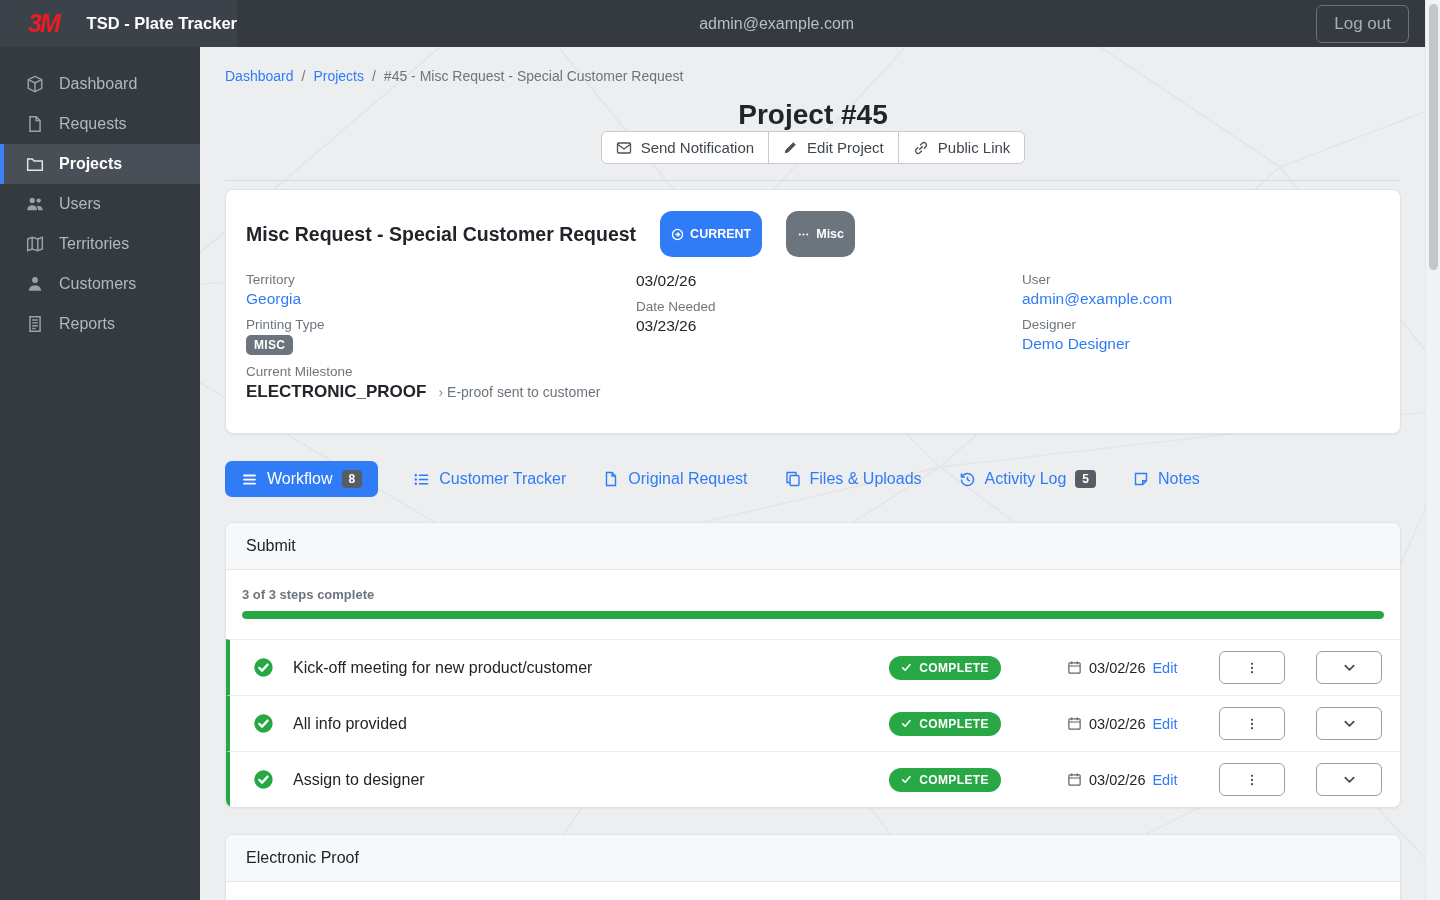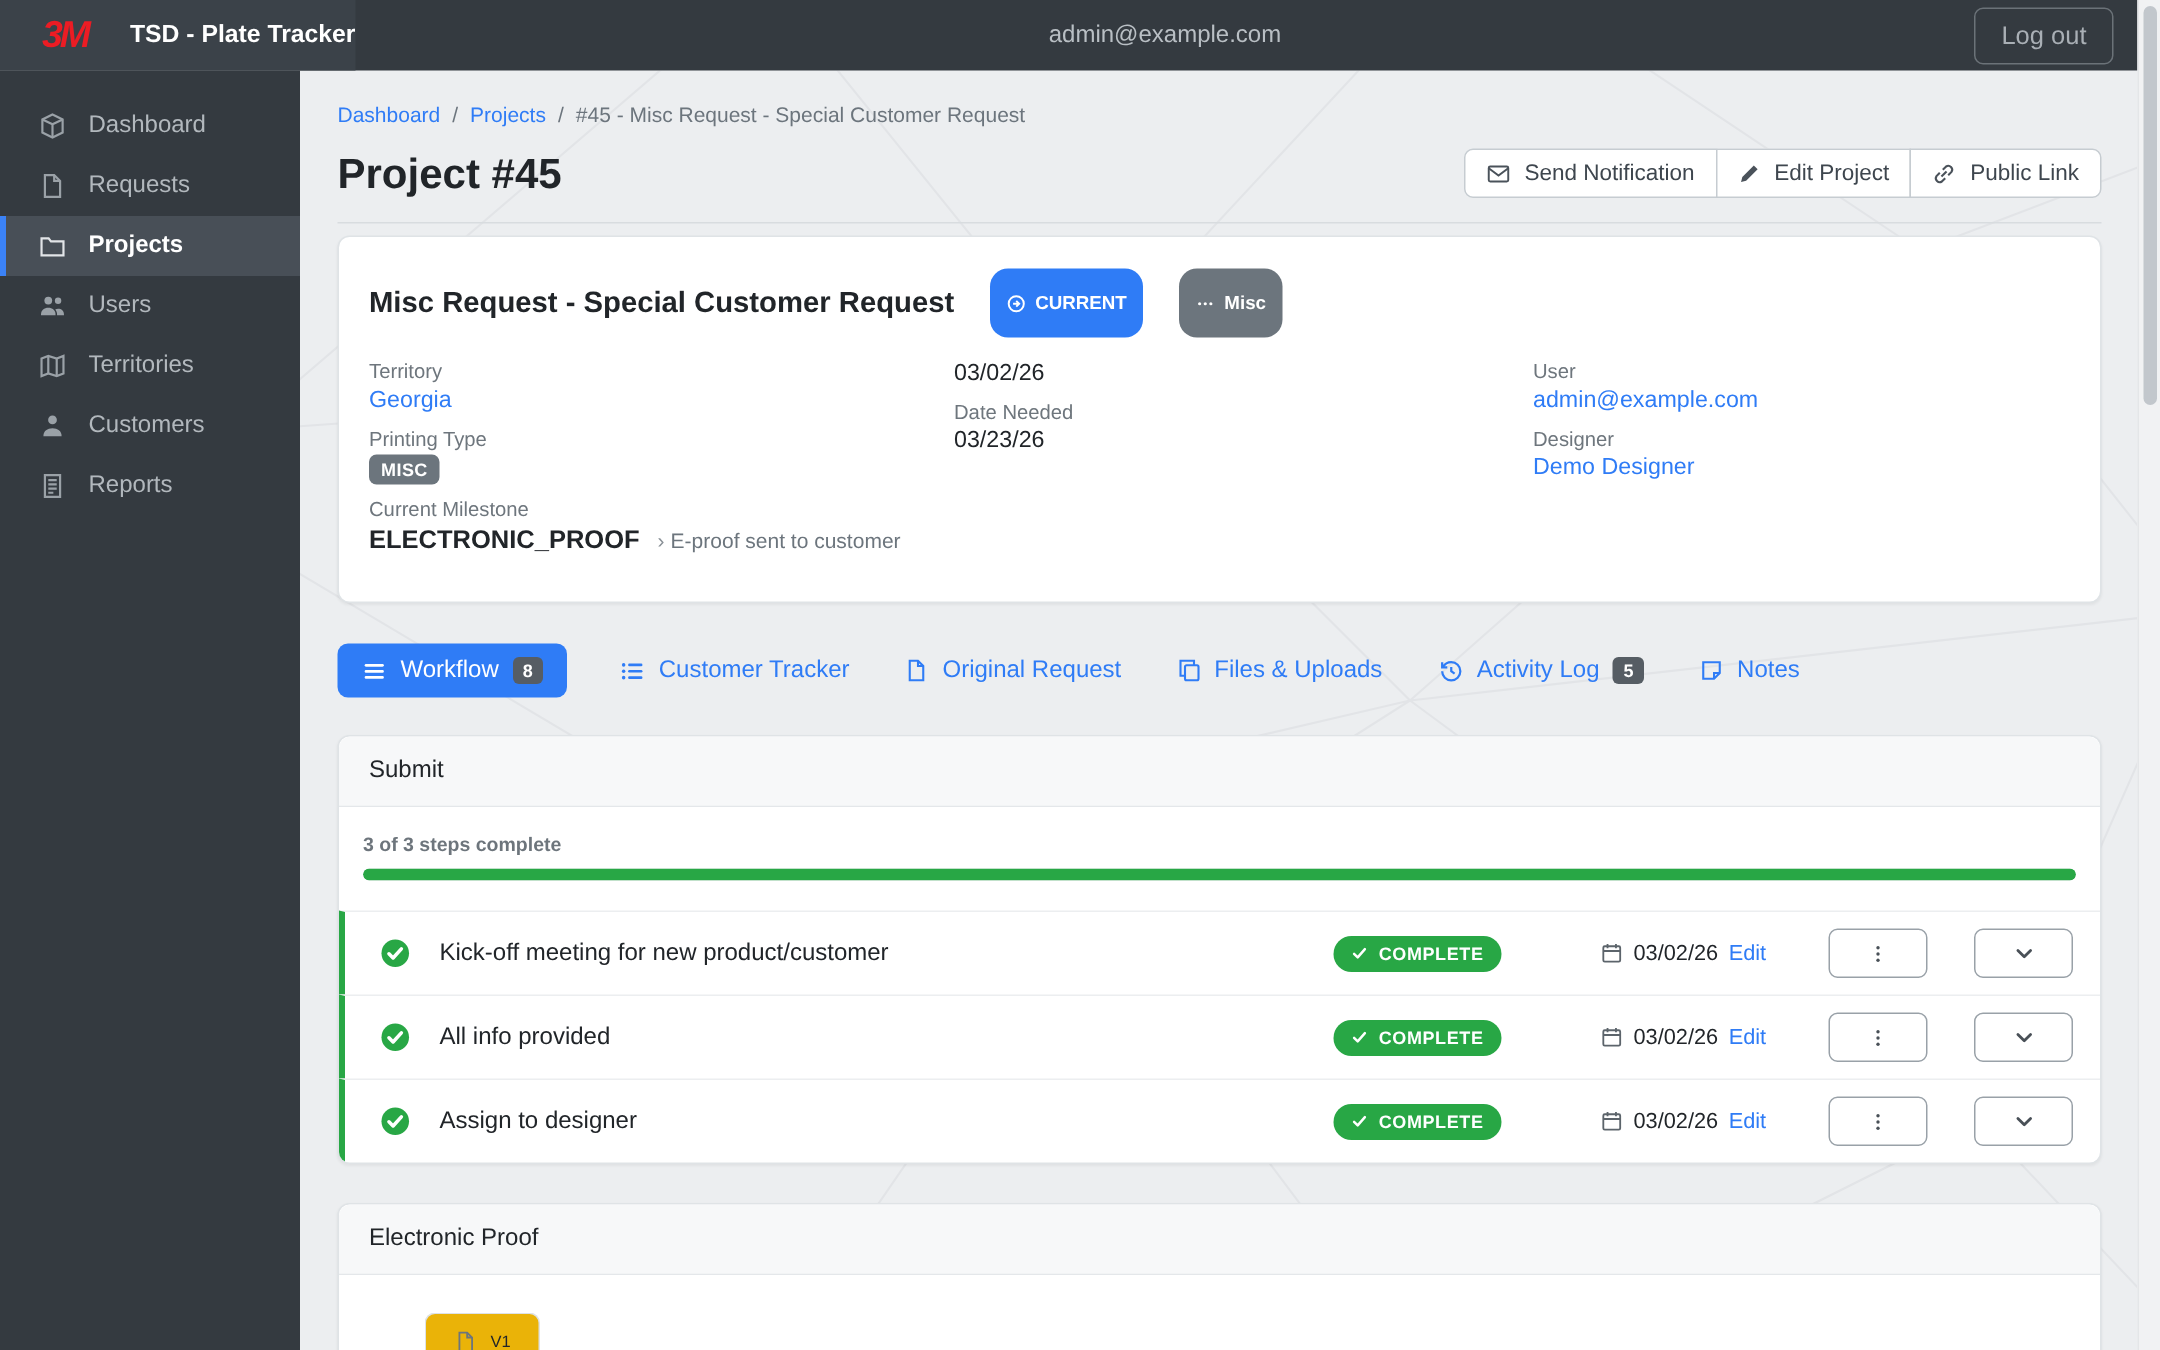--- a/index.html
+++ b/index.html
@@ -54,21 +54,21 @@
     position:absolute; top:47px; left:200px; width:1225px; height:853px;
     overflow:hidden;
   }
   .pattern { position:absolute; top:0; left:0; z-index:0; }
   .content { position:relative; z-index:1; padding:0 24px 0 25px; }
 
   .breadcrumb { margin-top:21px; font-size:14px; color:#6c757d; display:flex; gap:8px; }
   .breadcrumb a { color:#2f7cf6; text-decoration:none; cursor:pointer; }
   .bc-sep { color:#6c757d; }
 
-  .page-header { display:flex; align-items:center; justify-content:space-between; margin-top:15px; }
+  .page-header { display:flex; align-items:center; justify-content:space-between; margin-top:15px;flex-direction:column; }
   .page-title { font-size:28px; font-weight:700; color:#212529; margin:0; }
   .btn-group { display:flex; }
   .btn-outline {
     display:flex; align-items:center; gap:9px; background:#ffffff;
     border:1px solid #c6ccd1; color:#3e464e; font-size:15px; font-family:inherit;
     padding:7px 14px; cursor:pointer; margin-left:-1px;
   }
   .btn-group .btn-outline:first-child { border-radius:6px 0 0 6px; margin-left:0; }
   .btn-group .btn-outline:last-child { border-radius:0 6px 6px 0; }
   .btn-outline .i { color:#4a525a; }

